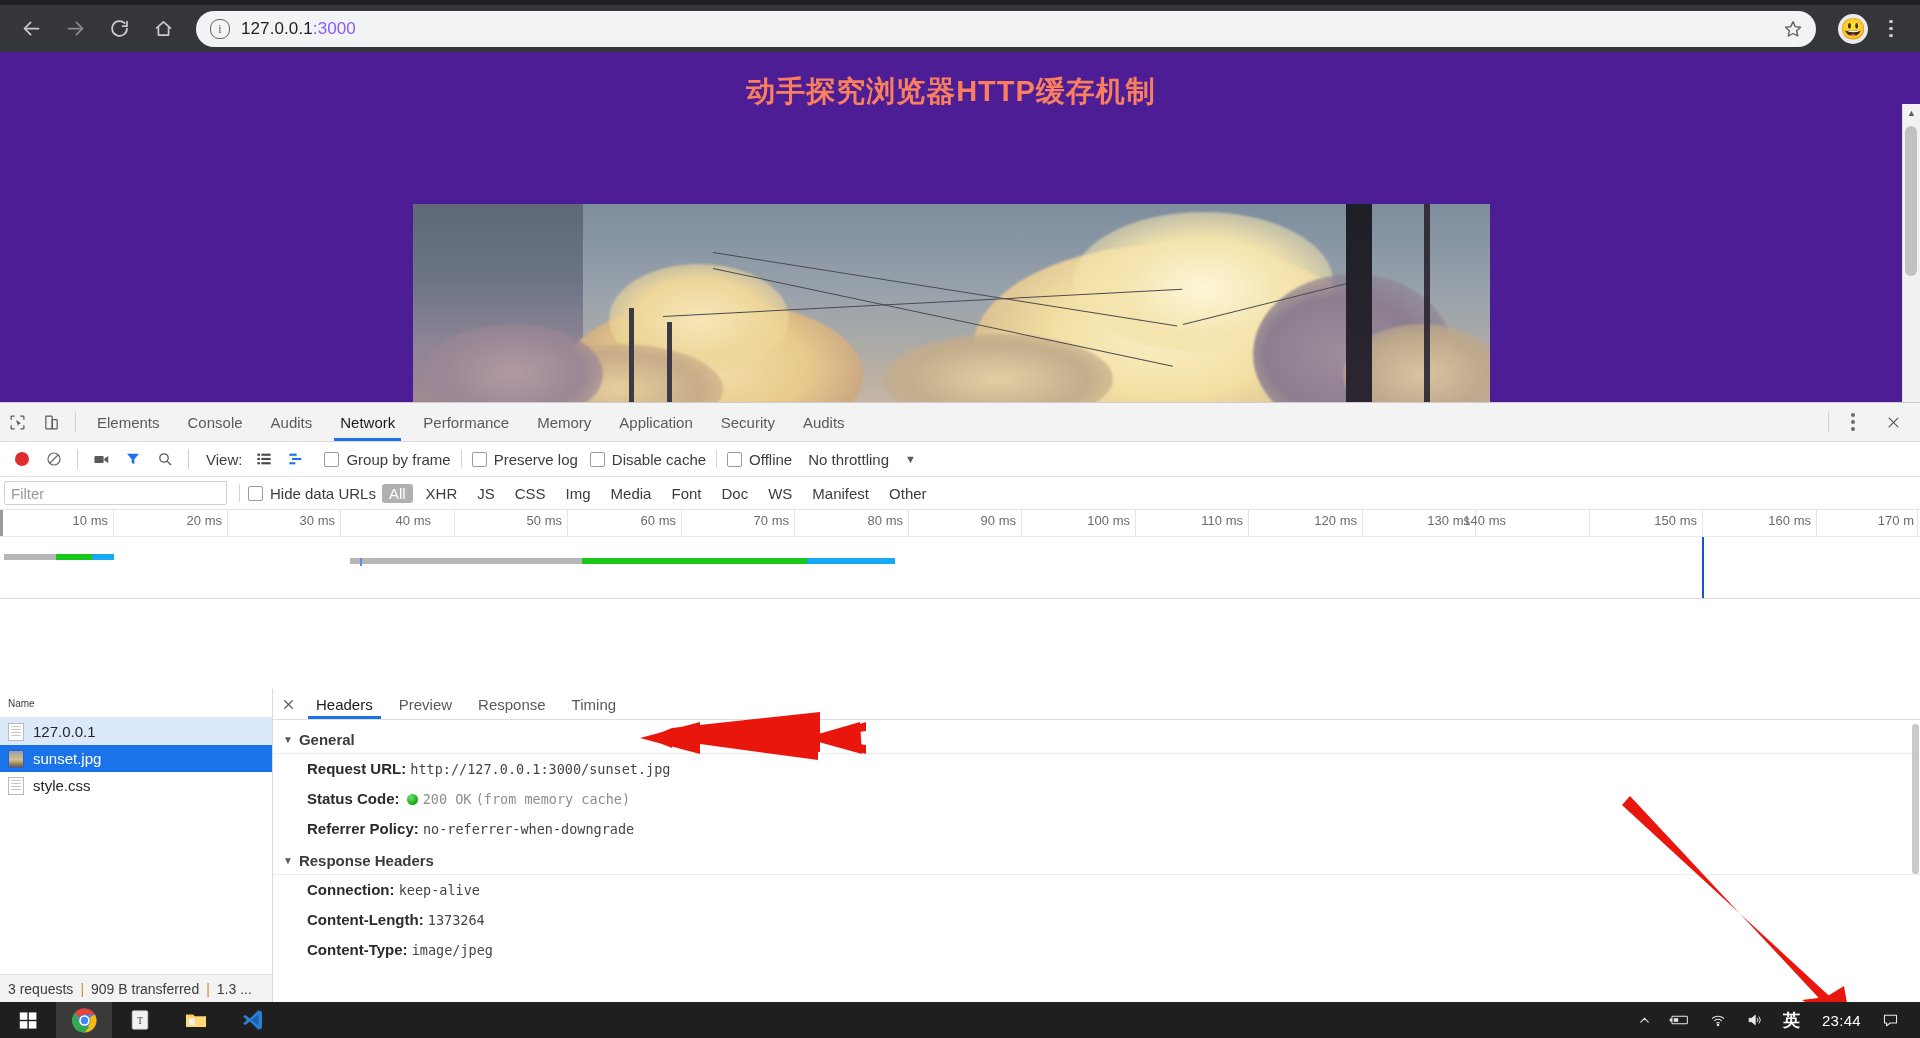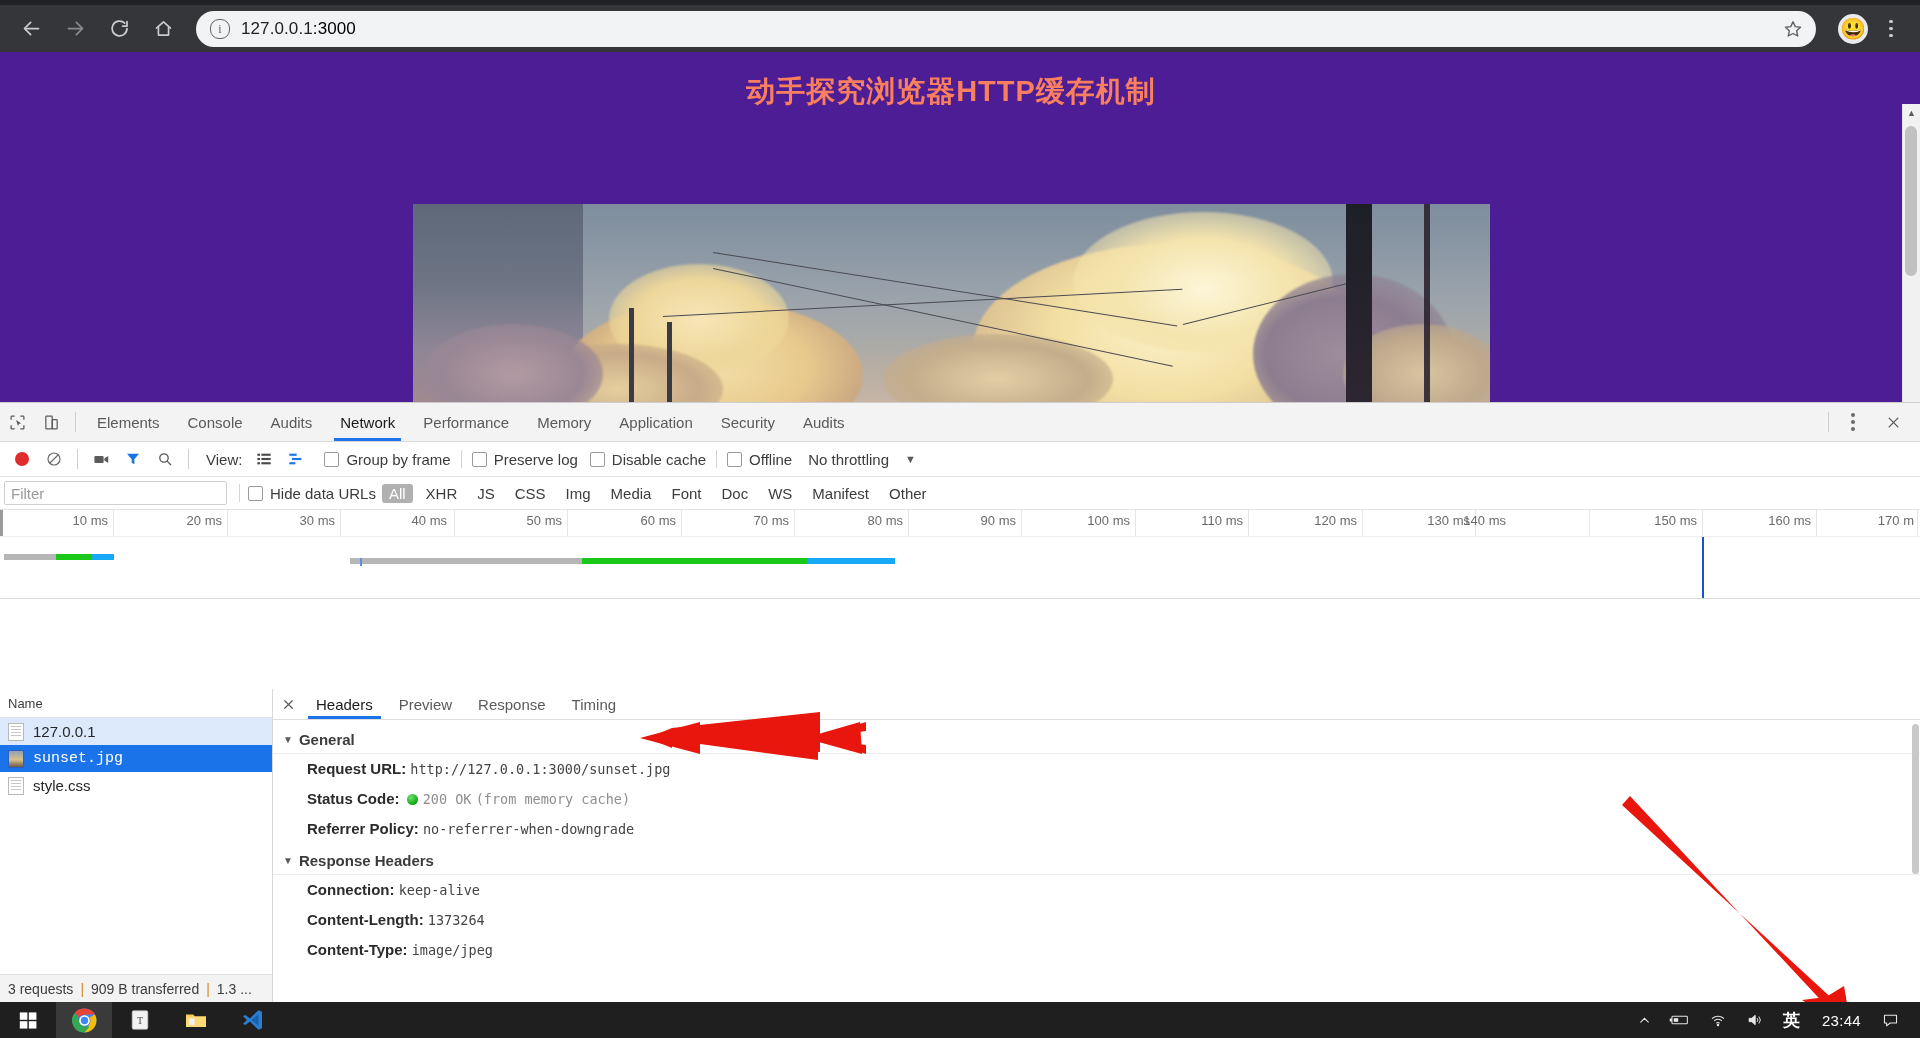--- a/index.html
+++ b/index.html
@@ -33,21 +33,21 @@
   .omni-info{
     width:18px;height:18px;border-radius:9px;border:1.6px solid #5f6368;
     display:flex;align-items:center;justify-content:center;
     font-size:12px;color:#5f6368;flex:0 0 auto;font-family:"Liberation Serif",serif;
     line-height:1;
   }
   .omni-url{
     margin-left:11px;font-size:17px;color:#202124;letter-spacing:.1px;
     white-space:nowrap;overflow:hidden;flex:1 1 auto;
   }
-  .omni-url .dim{color:#000000;margin-top:32px;}
+  .omni-url .dim{color:#8b5cf6;margin-top:32px;}
   .star-btn{width:34px;height:34px;display:flex;align-items:center;justify-content:center;color:#5f6368;flex:0 0 auto;}
   .avatar{
     width:30px;height:30px;border-radius:15px;margin:0 6px 0 12px;
     background:#e8eaed;display:flex;align-items:center;justify-content:center;
     font-size:21px;line-height:1;flex:0 0 auto;overflow:hidden;
   }
   .menu-dots{width:34px;height:38px;display:flex;flex-direction:column;align-items:center;justify-content:center;gap:3.5px;margin-right:12px;flex:0 0 auto;}
   .menu-dots i{width:3.5px;height:3.5px;border-radius:2px;background:#c9ccce;display:block;}
 
   
@@ -153,27 +153,27 @@
   .blue-marker{position:absolute;width:2px;background:#1a4fd6;}
 
   
   .dt-body{position:absolute;left:0;top:286px;right:0;bottom:0;display:flex;}
   .req-list{
     width:272px;flex:0 0 auto;border-right:1px solid #d9d9d9;background:#fff;
     display:flex;flex-direction:column;
   }
   .req-head{
     height:28px;display:flex;align-items:center;padding-left:8px;
-    font-size:13px;color:#3c3c3c;border-bottom:1px solid #e0e0e0;background:#fff;
+    font-size:10px;color:#3c3c3c;border-bottom:1px solid #e0e0e0;background:#fff;
   }
   .req-row{
     height:27px;display:flex;align-items:center;padding-left:8px;font-size:15px;color:#262626;
   }
   .req-row.hover{background:#dce9fb;}
-  .req-row.selected{background:#1a73e8;color:#fff;font-family:Liberation Mono, monospace;}
+  .req-row.selected{background:#1a73e8;color:#fff;}
   .fileicon{
     width:14px;height:16px;margin-right:9px;flex:0 0 auto;border:1px solid #b9b9b9;background:#fff;
     position:relative;overflow:hidden;
   }
   .fileicon.doc:before{
     content:"";position:absolute;left:2px;top:2px;right:2px;height:1px;background:#c8c8c8;
     box-shadow:0 3px 0 #c8c8c8,0 6px 0 #c8c8c8,0 9px 0 #c8c8c8;
   }
   .fileicon.img{border-color:#2a60c8;background:linear-gradient(180deg,#8fa0b0 0%,#d8c08a 55%,#6d5a4a 100%);}
   .req-status{
@@ -470,21 +470,21 @@
       <div class="tl-tick" style="left:1362px;height:26px;"></div>
       <div class="tl-tick" style="left:1475px;height:26px;"></div>
       <div class="tl-tick" style="left:1589px;height:26px;"></div>
       <div class="tl-tick" style="left:1702px;height:26px;"></div>
       <div class="tl-tick" style="left:1816px;height:26px;"></div>
       <div class="tl-tick" style="left:1917px;height:26px;"></div>
 
       <div class="tl-lbl" style="left:113px">10 ms</div>
       <div class="tl-lbl" style="left:227px">20 ms</div>
       <div class="tl-lbl" style="left:340px">30 ms</div>
-      <div class="tl-lbl" style="left:452px">40 ms</div>
+      <div class="tl-lbl" style="left:436px">40 ms</div>
       <div class="tl-lbl" style="left:567px">50 ms</div>
       <div class="tl-lbl" style="left:681px">60 ms</div>
       <div class="tl-lbl" style="left:794px">70 ms</div>
       <div class="tl-lbl" style="left:908px">80 ms</div>
       <div class="tl-lbl" style="left:1021px">90 ms</div>
       <div class="tl-lbl" style="left:1135px">100 ms</div>
       <div class="tl-lbl" style="left:1248px">110 ms</div>
       <div class="tl-lbl" style="left:1362px">120 ms</div>
       <div class="tl-lbl" style="left:1475px">130 ms</div>
       <div class="tl-lbl" style="left:1511px">140 ms</div>

